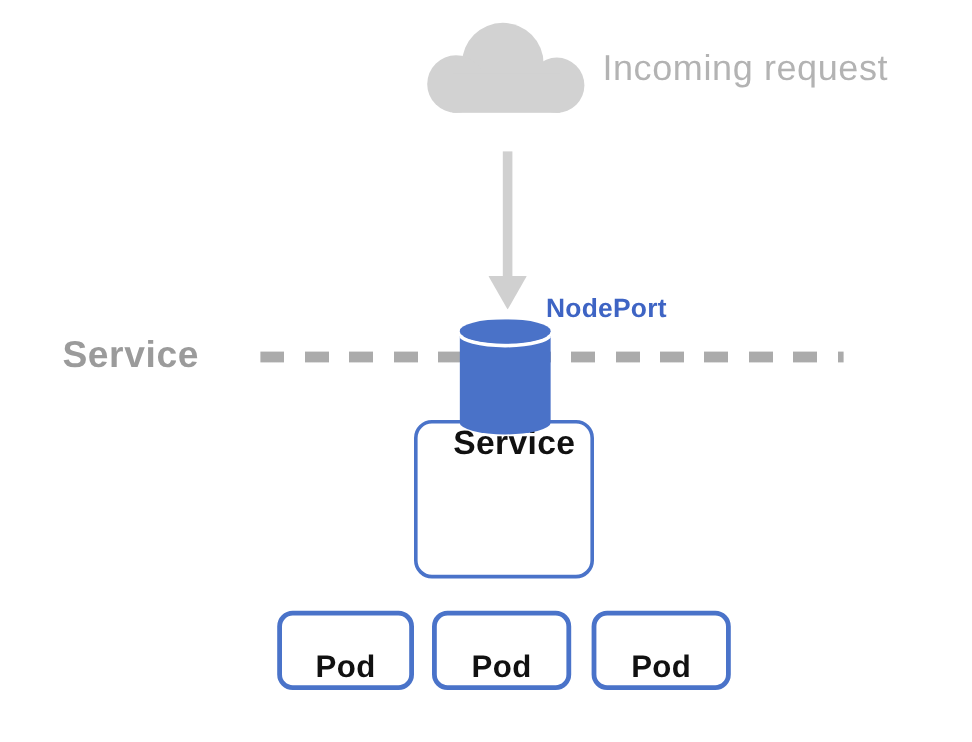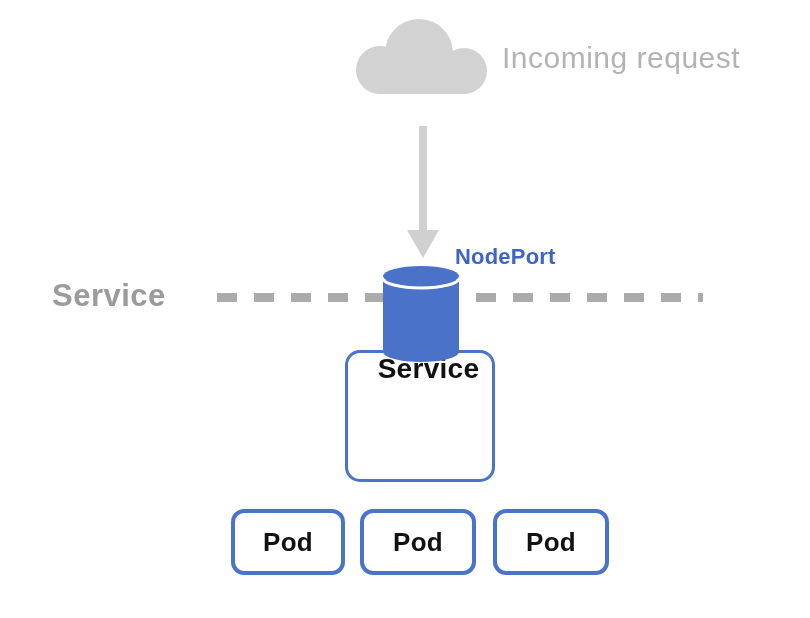--- a/index.html
+++ b/index.html
@@ -95,21 +95,21 @@
   
   .pod-box {
     top: 509px;
     width: 116px;
     height: 66px;
     box-sizing: border-box;
     background: #ffffff;
     border: 4px solid #4a73c9;
     border-radius: 13px;
     display: flex;
-    align-items: center;
+    align-items: flex-end;
     justify-content: center;
   }
   .pod-1 { left: 219px; width: 114px; }
   .pod-2 { left: 348px; }
   .pod-3 { left: 481px; }
   .pod-label {
     font-size: 26px;
     font-weight: 700;
     color: #111111;
     letter-spacing: 0.3px;

